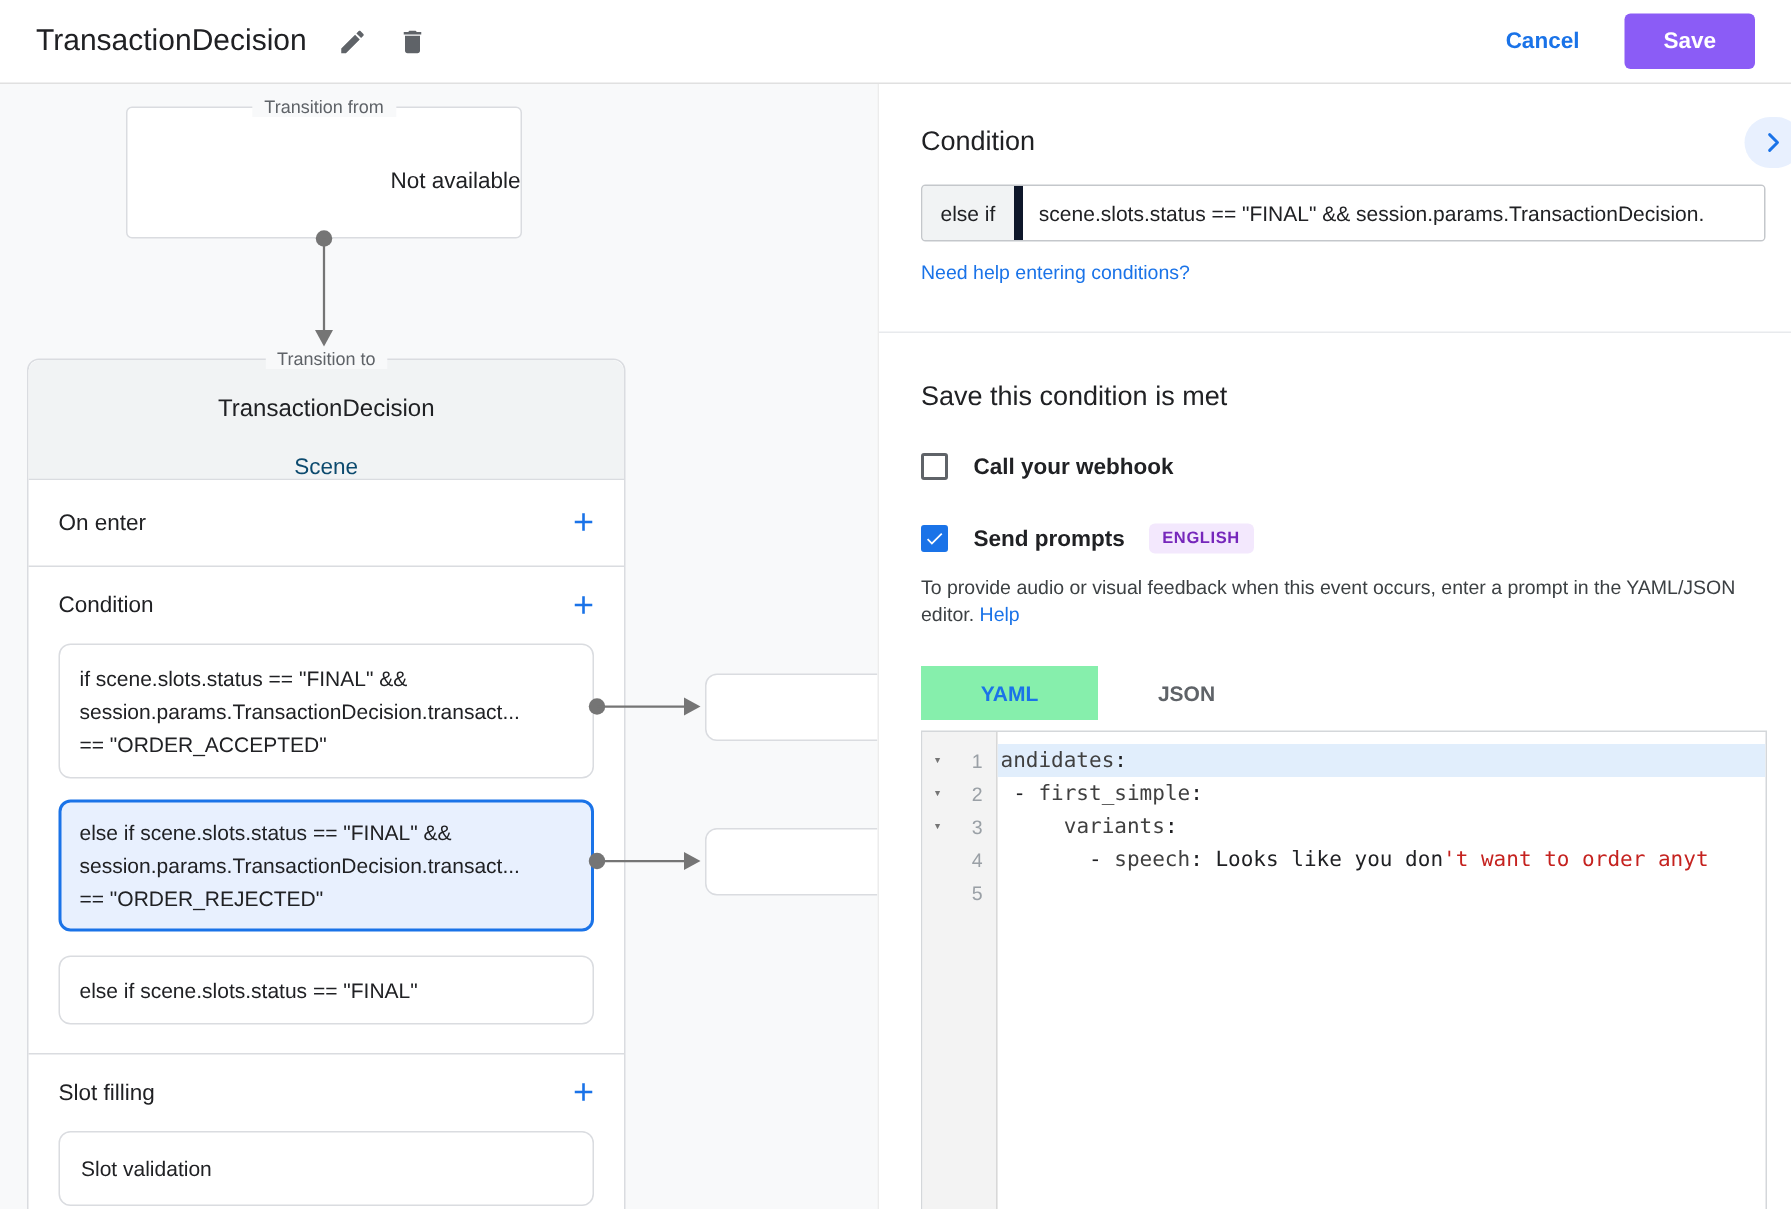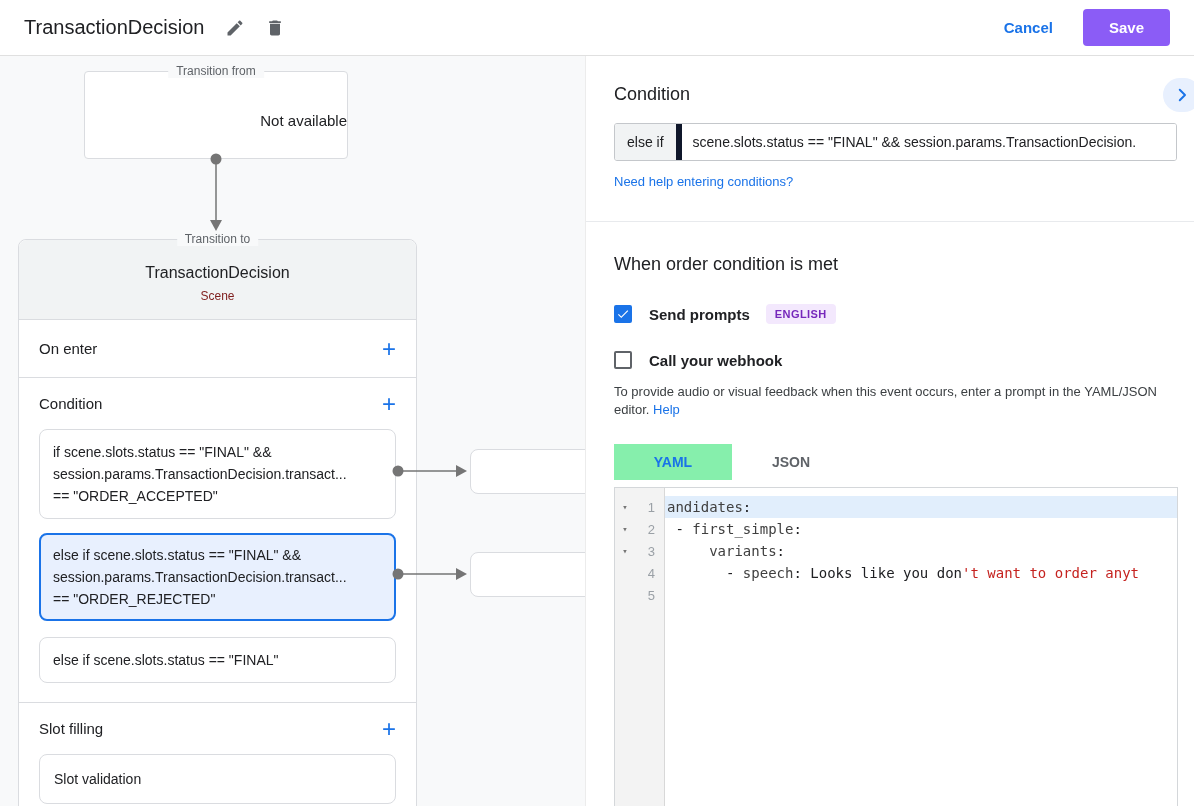--- a/index.html
+++ b/index.html
@@ -30,21 +30,21 @@
   .legend { position:absolute; top:-8px; left:50%; transform:translateX(-50%);
             background:#f8f9fa; padding:0 8px; font-size:12px; color:#5f6368; white-space:nowrap; }
   .tf-value { text-align:right; margin-top:40px; font-size:15px; color:#202124; }
 
   
   .scene-card { position:absolute; left:18px; top:183px; width:399px; height:650px;
                 background:#fff; border:1px solid #dadce0; border-radius:8px; }
   .scene-header { background:#f1f3f4; border-bottom:1px solid #dadce0; border-radius:8px 8px 0 0;
                   height:80px; text-align:center; padding-top:24px; }
   .scene-title { font-size:16px; color:#202124; }
-  .scene-sub { font-size:12px; color:#7f1d1d; margin-top:7px; }
+  .scene-sub { font-size:15px; color:#0c4a6e; margin-top:21px; }
   .sec { padding:0 20px; }
   .sec-head { display:flex; align-items:center; justify-content:space-between; height:51px; }
   .sec-head.tall { height:57px; }
   .sec-label { font-size:15px; color:#202124; }
   .plus { color:#1a73e8; font-size:24px; font-weight:400; line-height:1; cursor:pointer;
           background:none; border:none; }
   .sec-divider { border-top:1px solid #dadce0; }
   .cond-card { background:#fff; border:1px solid #dadce0; border-radius:8px; padding:11px 13px;
                margin-bottom:14px; font-size:14px; line-height:22px; color:#202124; cursor:pointer; }
   .cond-card.selected { background:#e8f0fe; border:2px solid #1a73e8; padding:9px 12px; margin-bottom:16px; }
@@ -221,39 +221,39 @@
       <div class="cond-input">
         <div class="cond-prefix">else if</div>
         <input class="cond-value" type="text" value="scene.slots.status == &quot;FINAL&quot; &amp;&amp; session.params.TransactionDecision." style="">
       </div>
       <a class="help-link">Need help entering conditions?</a>
     </div>
 
     <div class="panel-divider"></div>
 
     <div class="panel-b">
-      <div class="panel-heading">When order condition is met</div>
+      <div class="panel-heading">Save this condition is met</div>
+
+      <div class="check-row row-webhook">
+        <div class="checkbox"></div>
+        <span class="check-label">Call your webhook</span>
+      </div>
 
       <div class="check-row row-prompts">
         <div class="checkbox checked">
           <span style="display:flex;">
             <svg viewBox="0 0 24 24" width="14" height="14">
                 <path d="M9 16.2L4.8 12l-1.4 1.4L9 19 21 7l-1.4-1.4z" fill="#fff"></path>
               </svg>
           </span>
         </div>
         <span class="check-label">Send prompts</span>
         <span class="badge">ENGLISH</span>
       </div>
 
-      <div class="check-row row-webhook">
-        <div class="checkbox"></div>
-        <span class="check-label">Call your webhook</span>
-      </div>
-
       <div class="desc">
         <span>To provide audio or visual feedback when this event occurs, enter a prompt in the YAML/JSON editor.</span>
         <span class="link">Help</span>
       </div>
 
       <div class="tabs">
           <div class="tab active">YAML</div>
           <div class="tab">JSON</div>
         </div>
 

